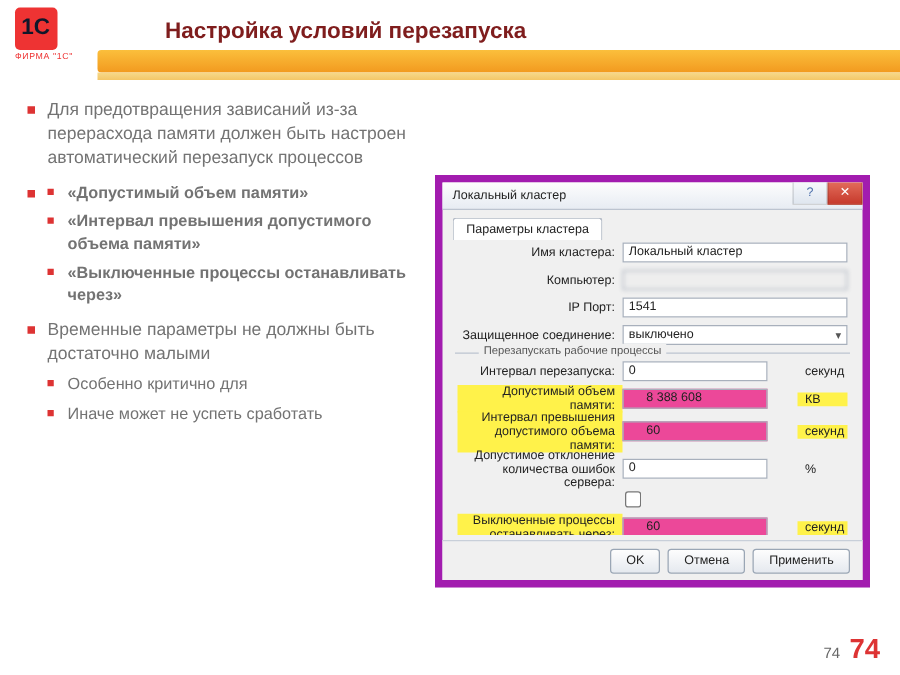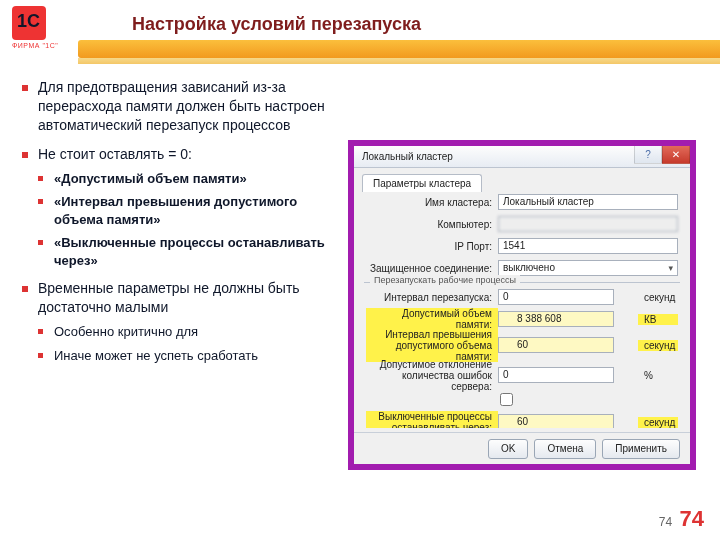--- a/index.html
+++ b/index.html
@@ -5,21 +5,21 @@
   * { box-sizing: border-box; margin: 0; padding: 0; }
   body { width: 720px; height: 540px; font-family: Arial, sans-serif; background: #fff; position: relative; overflow: hidden; }
   .header { height: 60px; position: relative; }
   .logo { position: absolute; top: 6px; left: 12px; width: 60px; height: 48px; }
   .logo-badge { width: 34px; height: 34px; background: #e33; border-radius: 4px; position: relative; }
   .logo-badge span { color: #0f172a; font-weight: bold; font-size: 18px; position: absolute; top: 5px; left: 5px; }
   .logo-sub { font-size: 7px; color: #e33; letter-spacing: .5px; margin-top: 2px; }
   .title { position: absolute; top: 14px; left: 132px; color: #7f1d1d; font-size: 18px; font-weight: bold; }
   .stripe { position: absolute; top: 40px; left: 78px; right: 0; height: 18px; background: linear-gradient(#fbbf3c,#f29a1f); border-radius: 3px 0 0 3px; }
   .stripe-sub { position: absolute; top: 58px; left: 78px; right: 0; height: 6px; background: linear-gradient(#f6d98b,#f4c767); }
-  .content { position: absolute; top: 78px; left: 22px; width: 320px; font-size: 14px; color: #0f172a; }
+  .content { position: absolute; top: 78px; left: 22px; width: 320px; font-size: 14px; color: #737373; }
   ul.top { list-style: none; }
   ul.top > li { position: relative; padding-left: 16px; margin-bottom: 10px; line-height: 1.35; }
   ul.top > li::before { content: ""; position: absolute; left: 0; top: 7px; width: 6px; height: 6px; background: #d33; }
   ul.inner { list-style: none; margin-top: 6px; }
   ul.inner > li { position: relative; padding-left: 16px; margin-bottom: 6px; font-size: 13px; line-height: 1.35; }
   ul.inner > li::before { content: ""; position: absolute; left: 0; top: 6px; width: 5px; height: 5px; background: #d33; }
   ul.inner.bold > li { font-weight: bold; }
   .shot { position: absolute; top: 140px; left: 348px; width: 348px; height: 330px; border: 6px solid #a21caf; background: #f0f0f0; font-size: 10px; color: #222; }
   .titlebar { height: 22px; background: linear-gradient(#fdfdfd,#e7ecf3); border-bottom: 1px solid #bcc4d0; position: relative; padding-left: 8px; line-height: 22px; }
   .win-ctrls { position: absolute; right: 0; top: 0; display: flex; }
@@ -27,23 +27,23 @@
   .wc.close { background: linear-gradient(#e26b5a,#c63a2c); color: #fff; }
   .wc.help { background: linear-gradient(#f6f8fb,#dfe6ef); color: #4b6ea9; }
   .tab { display: inline-block; margin: 6px 0 0 8px; padding: 3px 10px; background: #fff; border: 1px solid #b5bcc7; border-bottom: none; border-radius: 3px 3px 0 0; font-size: 10px; }
   .form-area { position: absolute; top: 46px; left: 8px; right: 8px; bottom: 36px; background: #f0f0f0; overflow: hidden; }
   .row { display: flex; align-items: center; height: 20px; padding: 0 4px; margin-bottom: 2px; }
   .row .lbl { width: 132px; text-align: right; padding-right: 6px; font-size: 10px; color: #222; }
   .row .fld { flex: 1; height: 16px; background: #fff; border: 1px solid #a8b0bc; padding: 0 4px; line-height: 14px; font-size: 10px; }
   .row .fld.blur { filter: blur(1.5px); background: #eee; }
   .row .unit { width: 40px; padding-left: 6px; font-size: 10px; margin-left: 24px; }
   .row.hl .lbl, .row.hl .unit { background: #fff24a; }
-  .row.hl .fld, .row.hl2 .fld { background: #fef9c3; padding-left: 18px; }
+  .row.hl .fld, .row.hl2 .fld { background: #ec4899; padding-left: 18px; }
   .group-top { border-top: 1px solid #bcc4d0; margin: 4px 2px 2px; padding-top: 2px; position: relative; }
-  .group-top .gtitle { position: absolute; top: -8px; left: 6px; background: #f0f0f0; padding: 0 4px; font-size: 9px; color: #555; }
+  .group-top .gtitle { position: absolute; top: -8px; left: 19px; background: #f0f0f0; padding: 0 4px; font-size: 9px; color: #555; }
   .chk { display: flex; align-items: center; font-size: 10px; padding: 2px 0 2px 138px; }
   .chk input { margin-right: 4px; }
   .chk span.h { background: #fff24a; }
   .dd { position: relative; }
   .dd::after { content: "▾"; position: absolute; right: 4px; top: 0; font-size: 9px; color: #555; }
   .btnbar { position: absolute; left: 0; right: 0; bottom: 0; height: 32px; border-top: 1px solid #c8cfd9; background: #f0f0f0; display: flex; justify-content: flex-end; align-items: center; padding-right: 10px; gap: 6px; }
   .btn { height: 20px; padding: 0 12px; font-size: 10px; background: linear-gradient(#fdfdfd,#e5e9ef); border: 1px solid #9aa6b5; border-radius: 3px; line-height: 18px; }
   .footer { position: absolute; right: 16px; bottom: 8px; font-size: 12px; color: #666; }
   .footer .big { color: #d33; font-size: 22px; font-weight: bold; margin-left: 4px; }
 </style>
@@ -59,21 +59,20 @@
   </div>
   <div class="title">Настройка условий перезапуска</div>
   <div class="stripe"></div>
   <div class="stripe-sub"></div>
 </div>
 
 <div class="content">
   <ul class="top">
     <li>Для предотвращения зависаний из-за перерасхода памяти должен быть настроен автоматический перезапуск процессов</li>
     <li>
-      <span>Не стоит оставлять = 0:</span>
       <ul class="inner bold">
         <li>«Допустимый объем памяти»</li>
         <li>«Интервал превышения допустимого объема памяти»</li>
         <li>«Выключенные процессы останавливать через»</li>
       </ul>
     </li>
     <li>
       <span>Временные параметры не должны быть достаточно малыми</span>
       <ul class="inner">
         <li>Особенно критично для</li>

